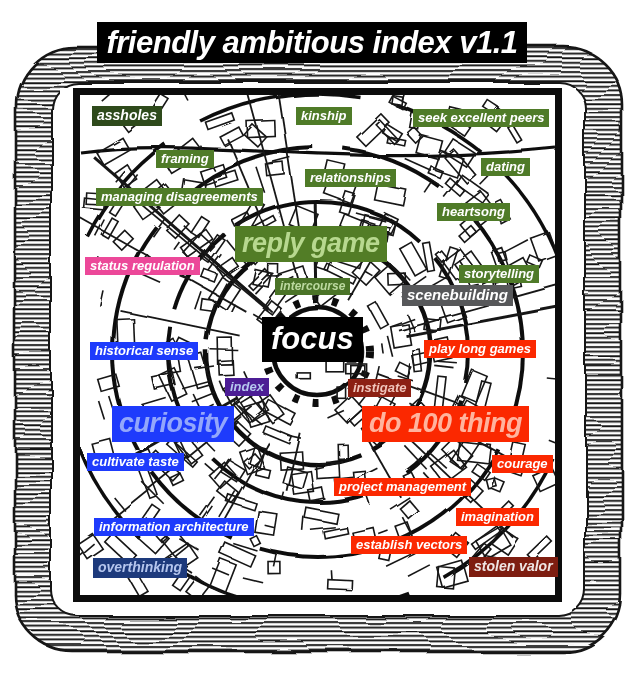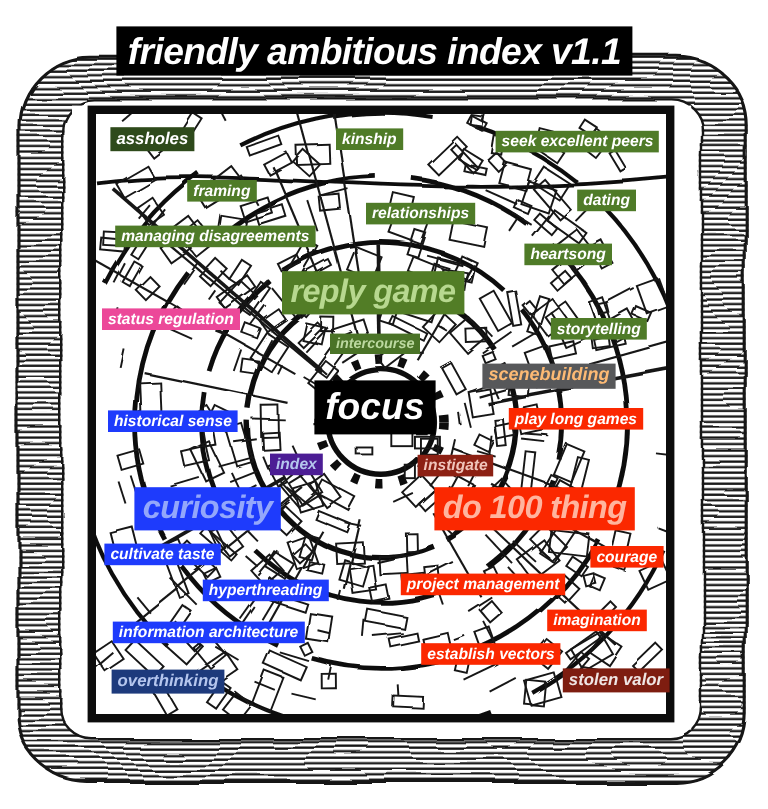--- a/index.html
+++ b/index.html
@@ -424,42 +424,41 @@
             <line x1="372.7" y1="392.1" x2="380.0" y2="397.5"></line>
           </g>
       </g>
     </g>
   </svg>
 
   <div id="title-bar">friendly ambitious index v1.1</div>
 
   <div id="map-labels">
       <div class="lbl" style="left: 92px; top: 106px; font-size: 14px; background: rgb(46, 74, 27); color: rgb(255, 255, 255); font-style: italic;">assholes</div>
-      <div class="lbl" style="left: 280px; top: 107px; font-size: 13px; background: rgb(79, 123, 40); color: rgb(255, 255, 255);">kinship</div>
+      <div class="lbl" style="left: 296px; top: 107px; font-size: 13px; background: rgb(79, 123, 40); color: rgb(255, 255, 255);">kinship</div>
       <div class="lbl" style="left: 413px; top: 109px; font-size: 13px; background: rgb(79, 123, 40); color: rgb(255, 255, 255);">seek excellent peers</div>
       <div class="lbl" style="left: 156px; top: 150px; font-size: 13px; background: rgb(79, 123, 40); color: rgb(255, 255, 255);">framing</div>
       <div class="lbl" style="left: 305px; top: 169px; font-size: 13px; background: rgb(79, 123, 40); color: rgb(255, 255, 255);">relationships</div>
       <div class="lbl" style="left: 481px; top: 158px; font-size: 13px; background: rgb(79, 123, 40); color: rgb(255, 255, 255);">dating</div>
       <div class="lbl" style="left: 96px; top: 188px; font-size: 13px; background: rgb(79, 123, 40); color: rgb(255, 255, 255);">managing disagreements</div>
       <div class="lbl" style="left: 437px; top: 203px; font-size: 13px; background: rgb(79, 123, 40); color: rgb(255, 255, 255);">heartsong</div>
       <div class="lbl big" style="left: 235px; top: 226px; font-size: 27px; background: rgb(82, 125, 38); color: rgb(183, 216, 143);">reply game</div>
       <div class="lbl" style="left: 85px; top: 257px; font-size: 13px; background: #ec4899; color: rgb(255, 255, 255);">status regulation</div>
       <div class="lbl" style="left: 459px; top: 265px; font-size: 13px; background: rgb(79, 123, 40); color: rgb(255, 255, 255);">storytelling</div>
       <div class="lbl" style="left: 275px; top: 278px; font-size: 12px; background: rgb(74, 115, 39); color: rgb(188, 217, 160);">intercourse</div>
-      <div class="lbl" style="left: 402px; top: 303px; font-size: 15px; background: rgb(87, 88, 90); color: #fdba74; text-align: center;">scenebuilding</div>
+      <div class="lbl" style="left: 402px; top: 285px; font-size: 15px; background: rgb(87, 88, 90); color: #ffffff; text-align: center;">scenebuilding</div>
       <div class="lbl focus-label" style="left: 262px; top: 317px; font-size: 31px; background: rgb(0, 0, 0); color: rgb(255, 255, 255);">focus</div>
       <div class="lbl" style="left: 424px; top: 340px; font-size: 13px; background: rgb(251, 40, 0); color: rgb(255, 255, 255);">play long games</div>
       <div class="lbl" style="left: 90px; top: 342px; font-size: 13px; background: rgb(30, 59, 252); color: rgb(255, 255, 255);">historical sense</div>
       <div class="lbl" style="left: 225px; top: 378px; font-size: 13px; background: #4c1d95; color: rgb(181, 198, 238);">index</div>
       <div class="lbl" style="left: 348px; top: 379px; font-size: 13px; background: rgb(140, 32, 19); color: rgb(240, 196, 186);">instigate</div>
       <div class="lbl big" style="left: 112px; top: 406px; font-size: 27px; background: rgb(30, 59, 252); color: rgb(147, 167, 251);">curiosity</div>
       <div class="lbl big" style="left: 362px; top: 406px; font-size: 27px; background: rgb(251, 40, 0); color: rgb(255, 180, 158);">do 100 thing</div>
       <div class="lbl" style="left: 87px; top: 453px; font-size: 13px; background: rgb(30, 59, 252); color: rgb(255, 255, 255);">cultivate taste</div>
       <div class="lbl" style="left: 492px; top: 455px; font-size: 13px; background: rgb(251, 40, 0); color: rgb(255, 255, 255);">courage</div>
-      <div class="lbl" style="left: 169px; top: 483px; font-size: 13px; background: rgb(30, 59, 252); color: rgb(255, 255, 255);">hyperthreading</div>
       <div class="lbl" style="left: 334px; top: 478px; font-size: 13px; background: rgb(251, 40, 0); color: rgb(255, 255, 255);">project management</div>
       <div class="lbl" style="left: 94px; top: 518px; font-size: 13px; background: rgb(30, 59, 252); color: rgb(255, 255, 255);">information architecture</div>
       <div class="lbl" style="left: 456px; top: 508px; font-size: 13px; background: rgb(251, 40, 0); color: rgb(255, 255, 255);">imagination</div>
       <div class="lbl" style="left: 351px; top: 536px; font-size: 13px; background: rgb(251, 40, 0); color: rgb(255, 255, 255);">establish vectors</div>
       <div class="lbl" style="left: 93px; top: 558px; font-size: 14px; background: rgb(29, 58, 124); color: rgb(181, 198, 238);">overthinking</div>
       <div class="lbl" style="left: 469px; top: 557px; font-size: 14px; background: rgb(126, 29, 16); color: rgb(239, 230, 228);">stolen valor</div>
     </div>
 </div>
 
 </body></html>

